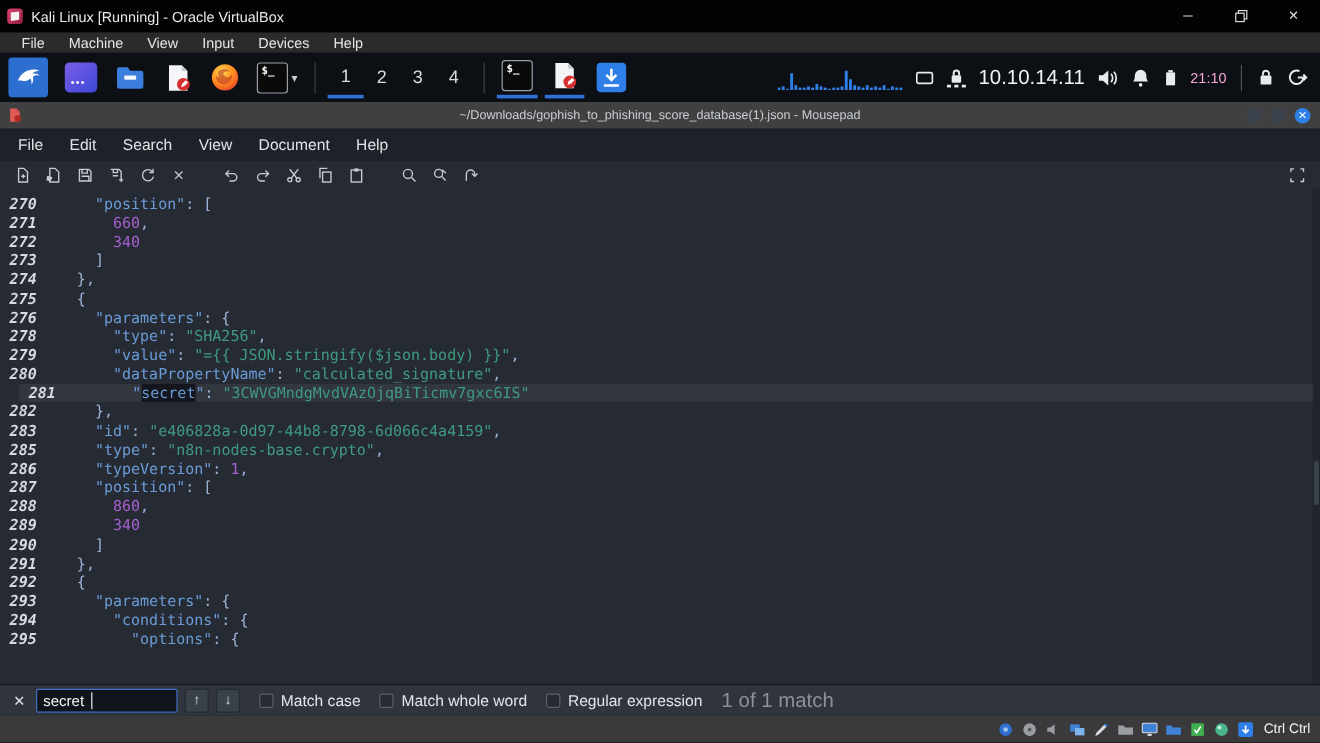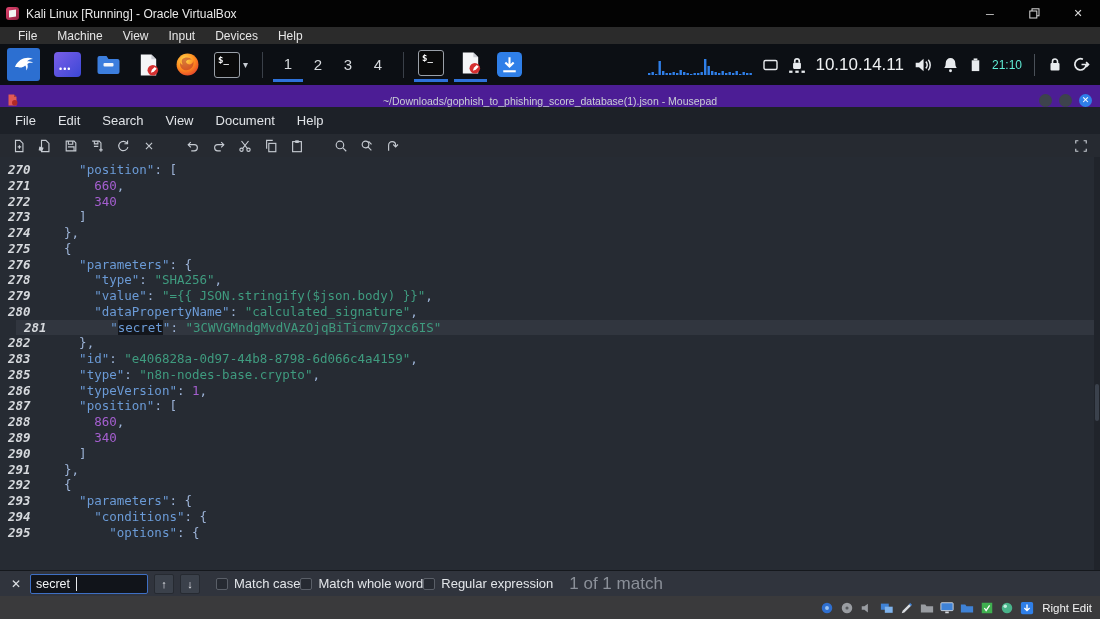--- a/index.html
+++ b/index.html
@@ -31,26 +31,26 @@
   .kali-btn { width:33px; height:33px; background:#2c6fd1; border-radius:3px;
     display:flex; align-items:center; justify-content:center; }
   .tk-sep { width:1px; height:26px; background:#3a4049; margin:0 4px; }
   .ws-num { width:22px; text-align:center; color:#d7dade; font-size:15px; }
   .term-box { width:26px; height:26px; background:#0a0a0a; border:1px solid #9aa0a8;
     border-radius:3px; color:#fff; font-family:"DejaVu Sans Mono",monospace;
     font-size:9px; font-weight:bold; display:flex; align-items:flex-start; padding:2px 0 0 3px; }
   .chev { color:#c6cbd2; font-size:10px; margin-left:3px; }
   .tk-right { margin-left:auto; display:flex; align-items:center; gap:9px; color:#e8ebee; }
   .tk-ip { font-size:17px; color:#f0f2f4; }
-  .tk-time { font-size:12px; color:#5eead4; }
+  .tk-time { font-size:12px; color:#f9a8d4; }
   .tk-vsep { width:1px; height:22px; background:#4a5058; margin:0 3px; }
 
   
   .mp { flex:1 1 auto; display:flex; flex-direction:column; min-height:0; }
-  .mp-titlebar { height:22px; background:#4c1d95; display:flex; align-items:flex-end;
+  .mp-titlebar { height:22px; background:#404040; display:flex; align-items:center;
     position:relative; flex:0 0 auto; }
   .mp-title { position:absolute; left:0; right:0; text-align:center; color:#c9ced4;
     font-size:10.5px; }
   .mp-tb-icon { margin-left:6px; z-index:1; }
   .mp-circles { margin-left:auto; display:flex; gap:7px; padding-right:8px; z-index:1; }
   .mp-circle { width:13px; height:13px; border-radius:50%; background:#3d434c; }
   .mp-circle.close { background:#2f7fe8; color:#fff; font-size:9px; line-height:13px;
     text-align:center; }
   .mp-menubar { height:27px; background:#1d2128; display:flex; align-items:center;
     color:#e0e3e7; font-size:13px; padding-left:4px; flex:0 0 auto; }
@@ -83,21 +83,21 @@
     align-items:center; padding:0 8px; gap:6px; flex:0 0 auto; color:#e2e5e9; }
   .sb-close { color:#dfe2e6; font-size:12px; width:16px; text-align:center; }
   .sb-inputwrap { position:relative; }
   .sb-input { width:118px; height:20px; background:#11141a; border:1px solid #3e6fc4;
     border-radius:2px; color:#f2f4f6; font-size:12.5px; padding:0 5px;
     font-family:"Liberation Sans",sans-serif; outline:none; }
   .caret { position:absolute; left:46px; top:3px; width:1px; height:14px; background:#e8ebee; }
   .sb-btn { width:20px; height:20px; background:#3b414b; border:1px solid #262a31;
     border-radius:2px; color:#e2e5e9; font-size:11px; display:flex; align-items:center;
     justify-content:center; }
-  .sb-opts { display:flex; align-items:center; gap:0; margin-left:10px; font-size:13px;justify-content:center; }
+  .sb-opts { display:flex; align-items:center; gap:16px; margin-left:10px; font-size:13px;justify-content:center; }
   .sb-opt { display:flex; align-items:center; gap:6px; }
   .cb { width:12px; height:12px; background:#262a32; border:1px solid #5a5f68;
     border-radius:2px; }
   .sb-status { margin-left:10px; color:#8b9099; font-size:17px; }
 
   
   .vb-statusbar { height:23px; background:#3a3a3c; display:flex; align-items:center;
     padding:0 8px; gap:5px; flex:0 0 auto; }
   .st-icon { width:15px; height:15px; display:flex; align-items:center; justify-content:center; }
   .st-icon svg { width:14px; height:14px; }
@@ -521,15 +521,15 @@
             <circle cx="6" cy="6" r="2" fill="#bfeedd"></circle>
           </svg>
         </span>
         <span class="st-icon">
           <svg viewBox="0 0 16 16">
             <rect x="1" y="1" width="14" height="14" rx="2" fill="#2f7fe8"></rect>
             <path d="M8 4v6M5 8l3 3 3-3" stroke="#fff" stroke-width="1.6" fill="none"></path>
           </svg>
         </span>
       </span>
-    <span class="hostkey">Right Edit</span>
+    <span class="hostkey">Ctrl Ctrl</span>
   </div>
 </div>
 
 </body></html>

